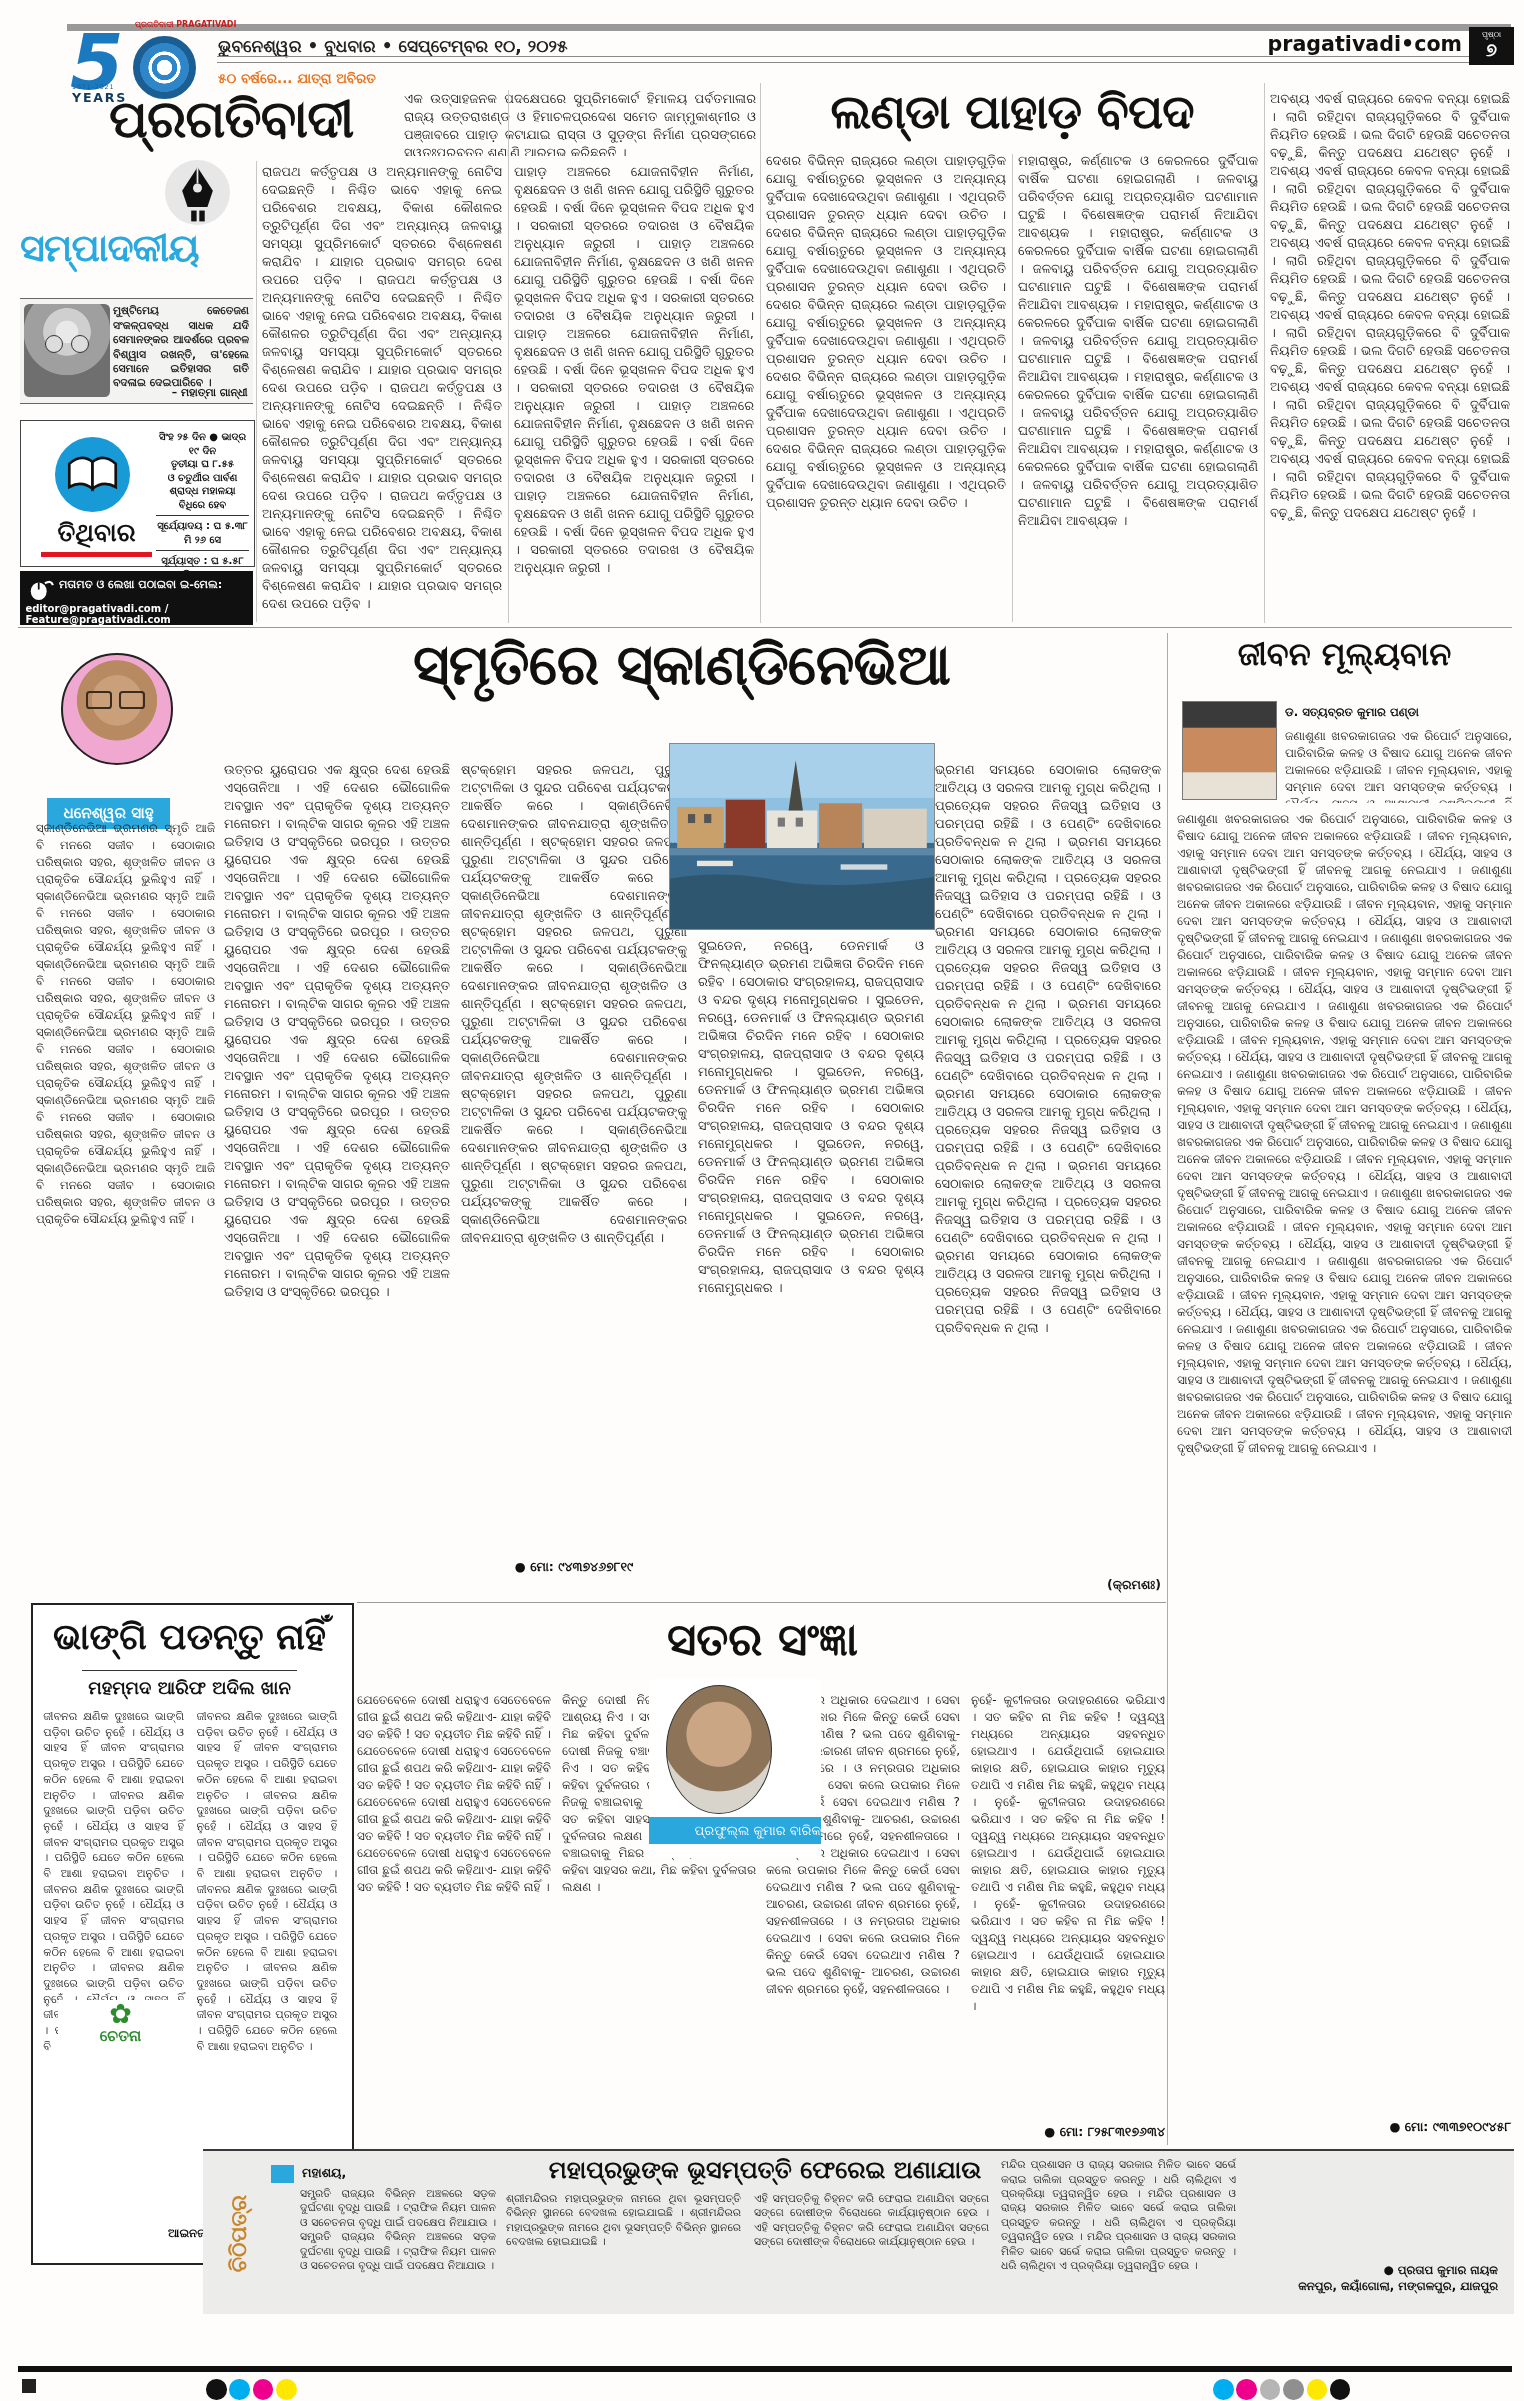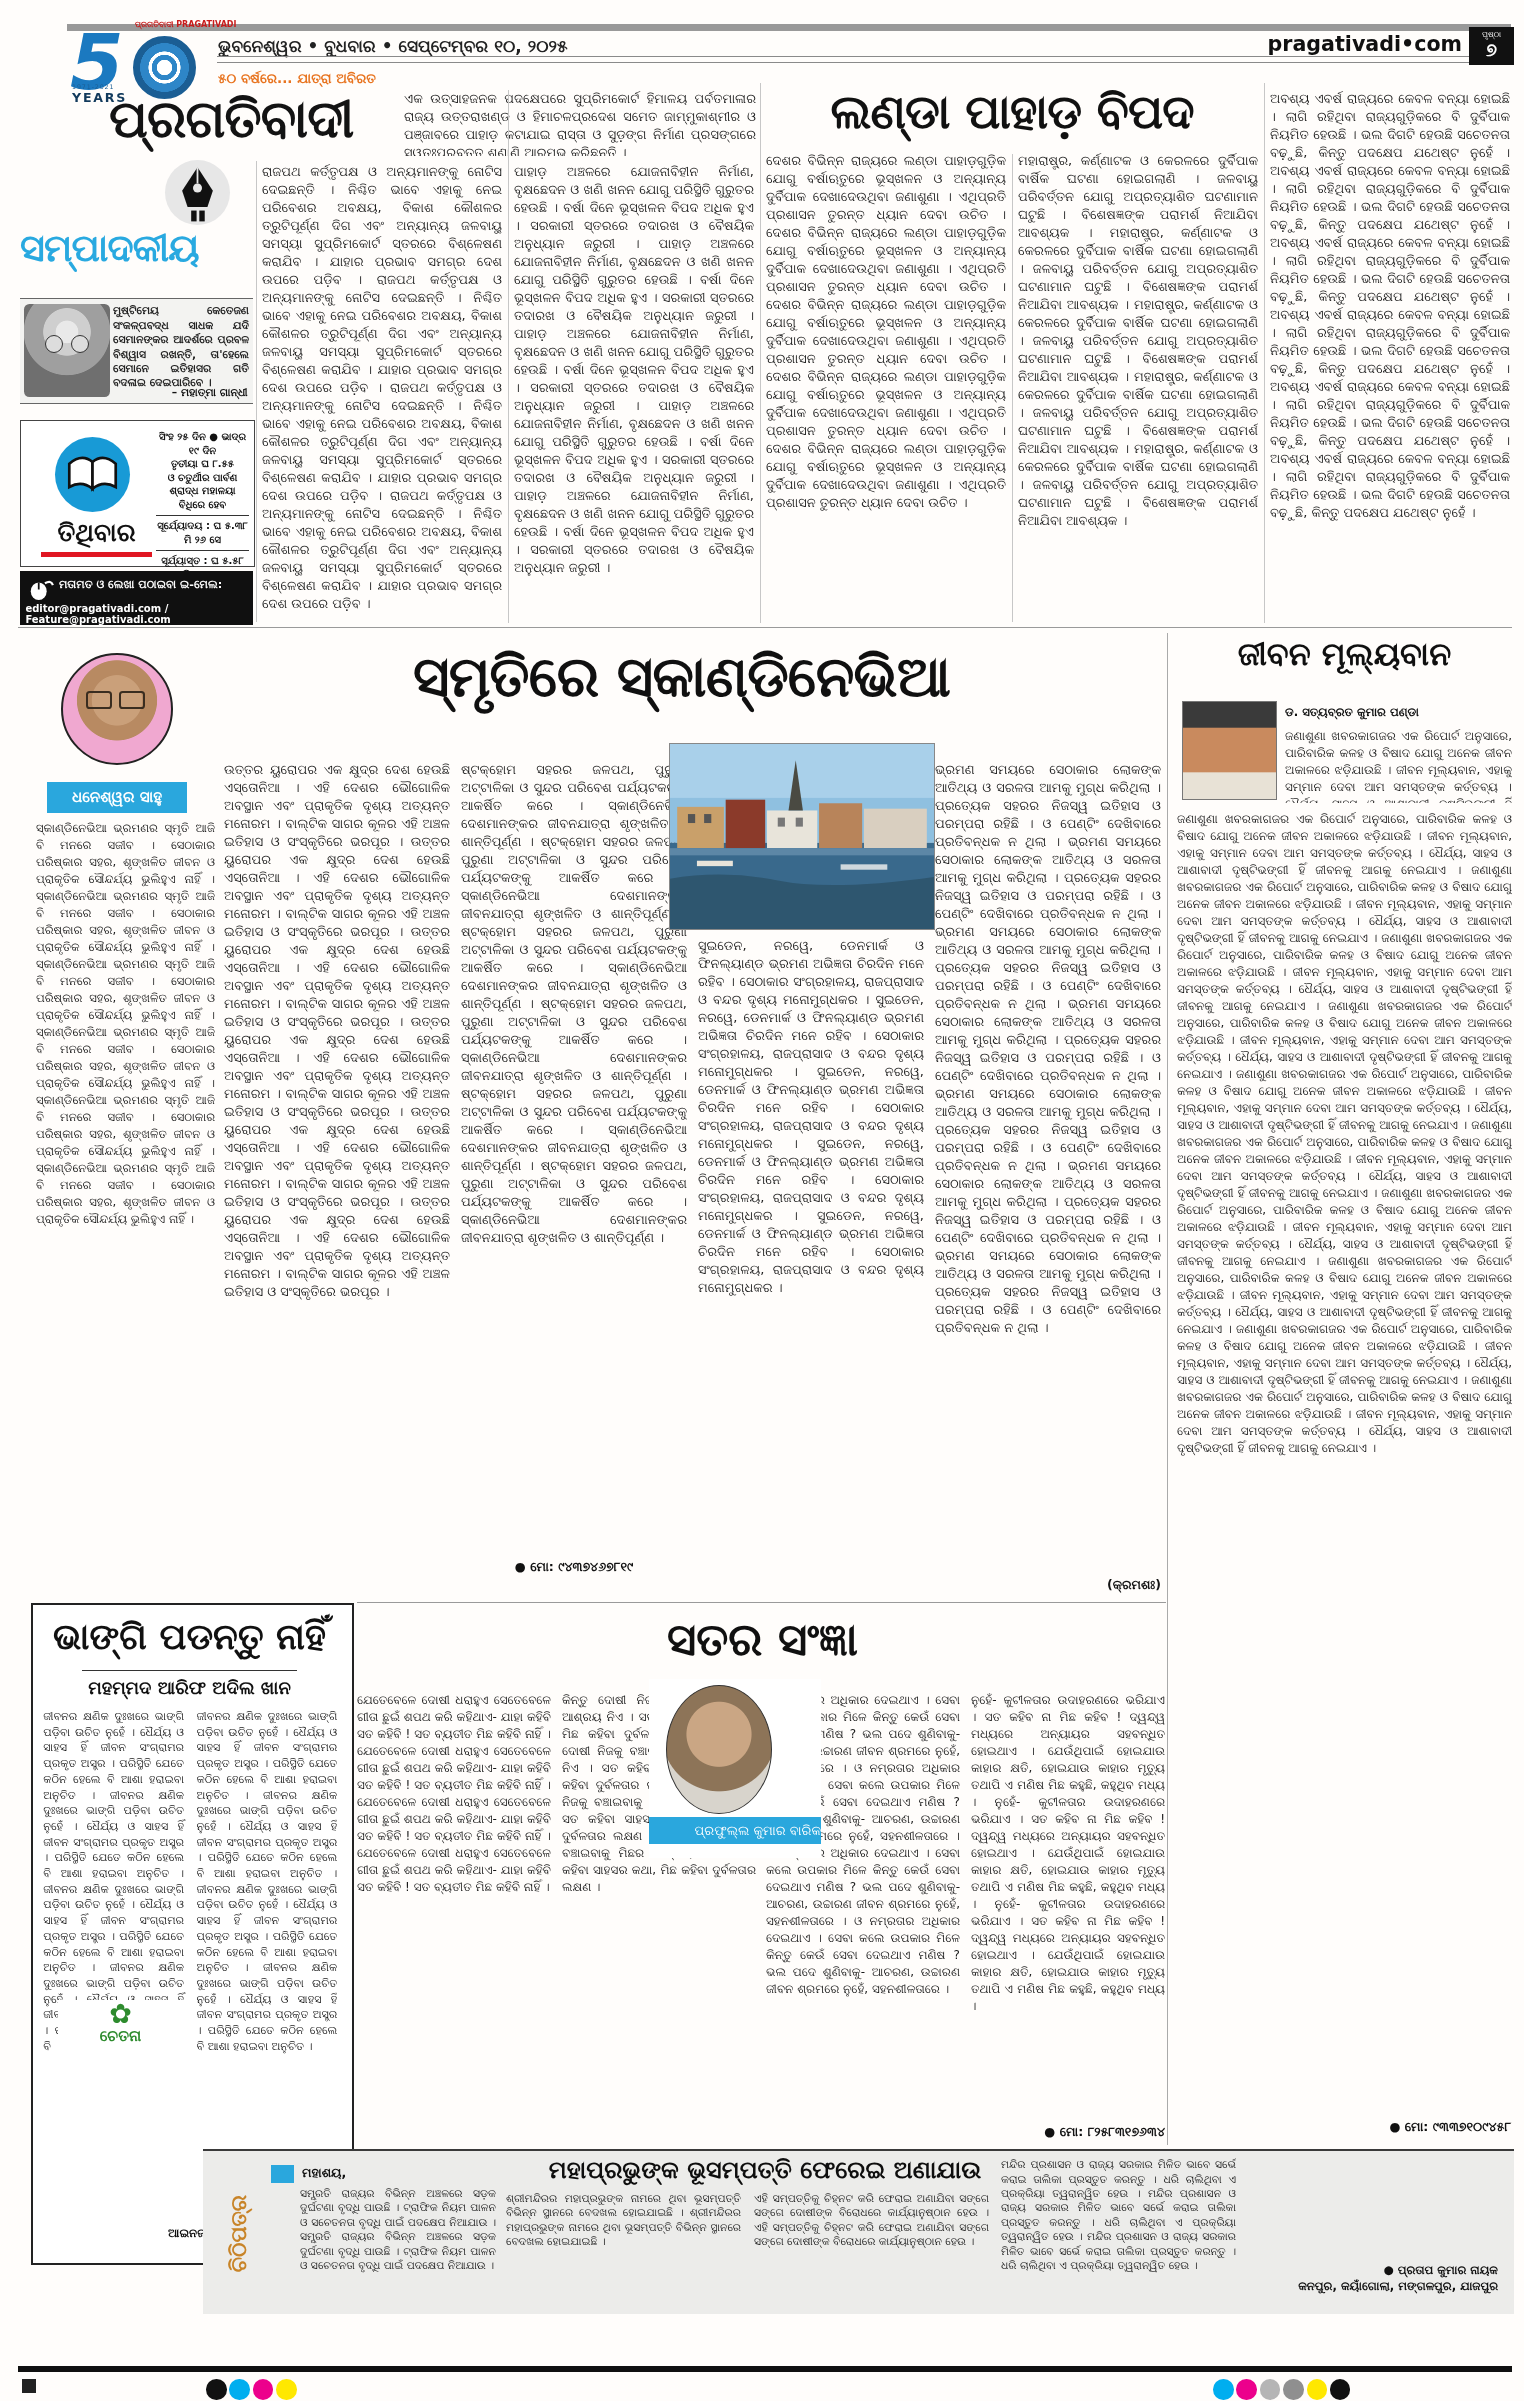--- a/index.html
+++ b/index.html
@@ -40,27 +40,27 @@
   .book-circle{position:absolute;left:34px;top:16px;width:75px;height:75px;border-radius:50%;background:#189ad6;}
   .tithi-title{position:absolute;left:12.6px;top:97px;width:126px;text-align:center;font-size:25px;font-weight:bold;color:#111;}
   .tithi-red{position:absolute;left:20px;top:131px;width:111px;height:4.5px;background:#e01622;}
   .tithi-lines{position:absolute;left:135px;top:9px;width:93px;font-size:10px;line-height:13.5px;text-align:center;color:#111;font-weight:bold;}
   .tithi-sep{border-top:0.9px solid #333;margin:3.6px 0;}
   .email-bar{position:absolute;left:20px;top:571px;width:233px;height:54px;background:#101010;color:#fff;}
   .email-line1{position:absolute;left:39px;top:7.2px;width:188px;font-size:11.2px;font-weight:bold;}
   .email-line2{position:absolute;left:5.4px;top:32px;width:224px;font-size:10px;font-weight:bold;color:#fff;}
   
   .landa-head{position:absolute;left:766px;top:79px;width:492px;height:66px;text-align:center;font-size:47px;font-weight:bold;color:#111;line-height:66px;letter-spacing:-0.9px;}
-  .feat-head{position:absolute;left:296px;top:632px;width:771px;text-align:center;font-size:56px;font-weight:bold;color:#101010;letter-spacing:-0.9px;margin-top:12px;}
+  .feat-head{position:absolute;left:296px;top:632px;width:771px;text-align:center;font-size:56px;font-weight:bold;color:#101010;letter-spacing:-0.9px;}
   .jb-head{position:absolute;left:1177px;top:635px;width:335px;text-align:center;font-size:32px;font-weight:bold;color:#101010;}
   .author-circ{position:absolute;left:61px;top:653px;width:108px;height:108px;border-radius:50%;border:2.7px solid #222;
       background:radial-gradient(circle at 50% 42%,#caa07a 0 30%,#b88a62 31% 48%,#f0a8d0 49% 100%);}
   .author-circ:before{content:"";position:absolute;left:23px;top:36px;width:21.5px;height:14.4px;border:2.7px solid #3a2d20;border-radius:3.6px;}
   .author-circ:after{content:"";position:absolute;left:56px;top:36px;width:21.5px;height:14.4px;border:2.7px solid #3a2d20;border-radius:3.6px;}
-  .author-box{position:absolute;left:47px;top:782px;width:140px;height:30.5px;background:#2aa7dd;color:#fff;text-align:center;font-size:15.2px;font-weight:bold;line-height:30.5px;}
+  .author-box{position:absolute;left:47px;top:798px;width:123px;height:30.5px;background:#2aa7dd;color:#fff;text-align:center;font-size:15.2px;font-weight:bold;line-height:30.5px;}
   .photo-sthlm{position:absolute;left:669px;top:743px;width:264px;height:185px;border:0.9px solid #888;}
   .jb-photo{position:absolute;left:1182px;top:701px;width:93px;height:97px;border:0.9px solid #777;
       background:linear-gradient(180deg,#3a3a3a 0 26%,#c98a5e 27% 72%,#e8e2d6 73% 100%);}
   .jb-byline{position:absolute;left:1285px;top:705px;width:227px;font-size:11.7px;font-weight:bold;color:#111;}
   .phone{font-weight:bold;color:#111;font-size:12.6px;}
   
   .bh-box{position:absolute;left:30.5px;top:1603px;width:319px;height:658px;border:2.2px solid #222;background:#fff;}
   .bh-head{position:absolute;left:9px;top:10.8px;width:296px;text-align:center;font-size:36px;font-weight:bold;color:#111;}
   .bh-rule{position:absolute;left:49px;top:65px;width:215px;border-top:1.3px solid #333;}
   .bh-author{position:absolute;left:9px;top:72px;width:296px;text-align:center;font-size:18px;font-weight:bold;color:#111;}

